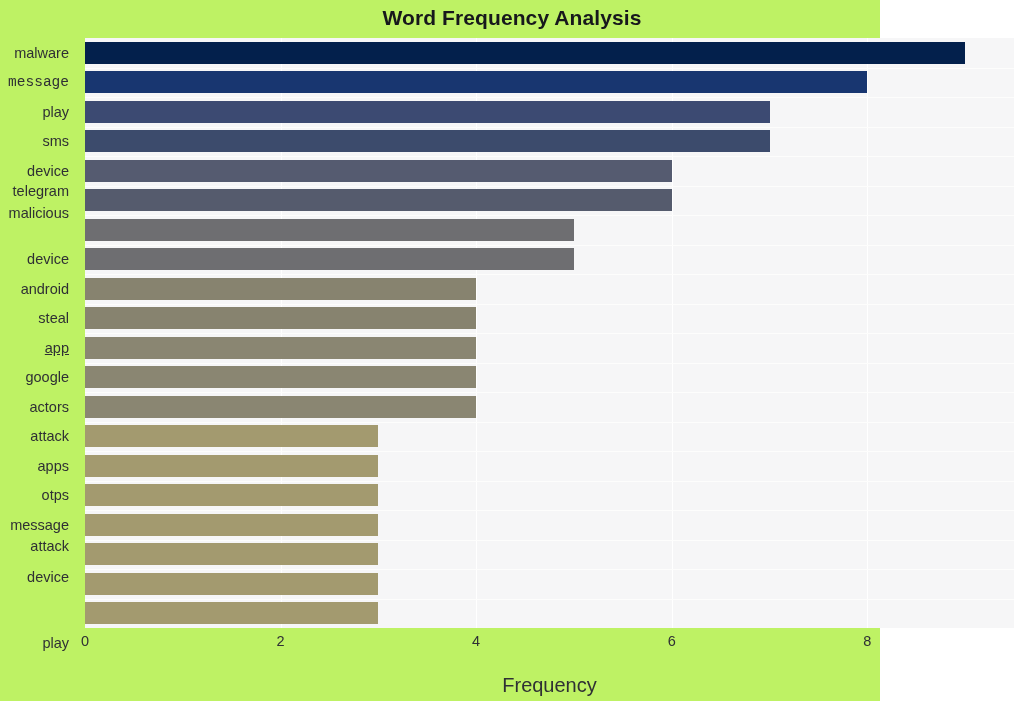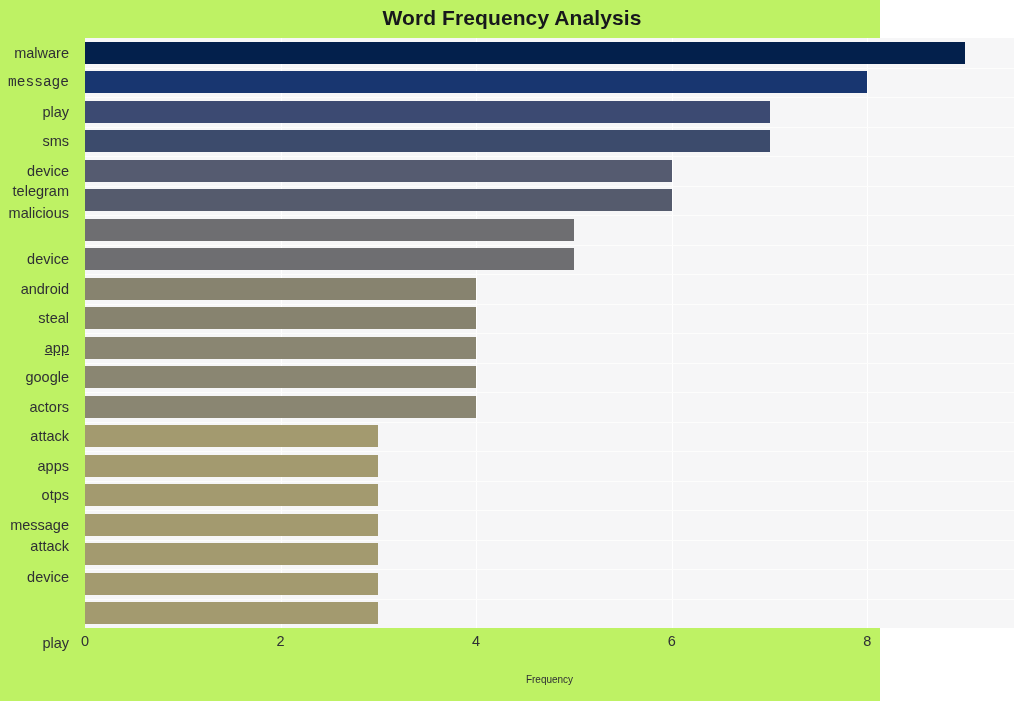--- a/index.html
+++ b/index.html
@@ -95,21 +95,21 @@
     color: #2f3034;
     line-height: 1;
     white-space: nowrap;
   }
   #xaxis-label {
     position: absolute;
     left: 85px;
     top: 674px;
     width: 929px;
     text-align: center;
-    font-size: 10px;
+    font-size: 20px;
     color: #2f3034;
   }
 </style>
 </head>
 <body>
 
 <div id="figure">
 
   <div id="chart-title">Word Frequency Analysis</div>
 

